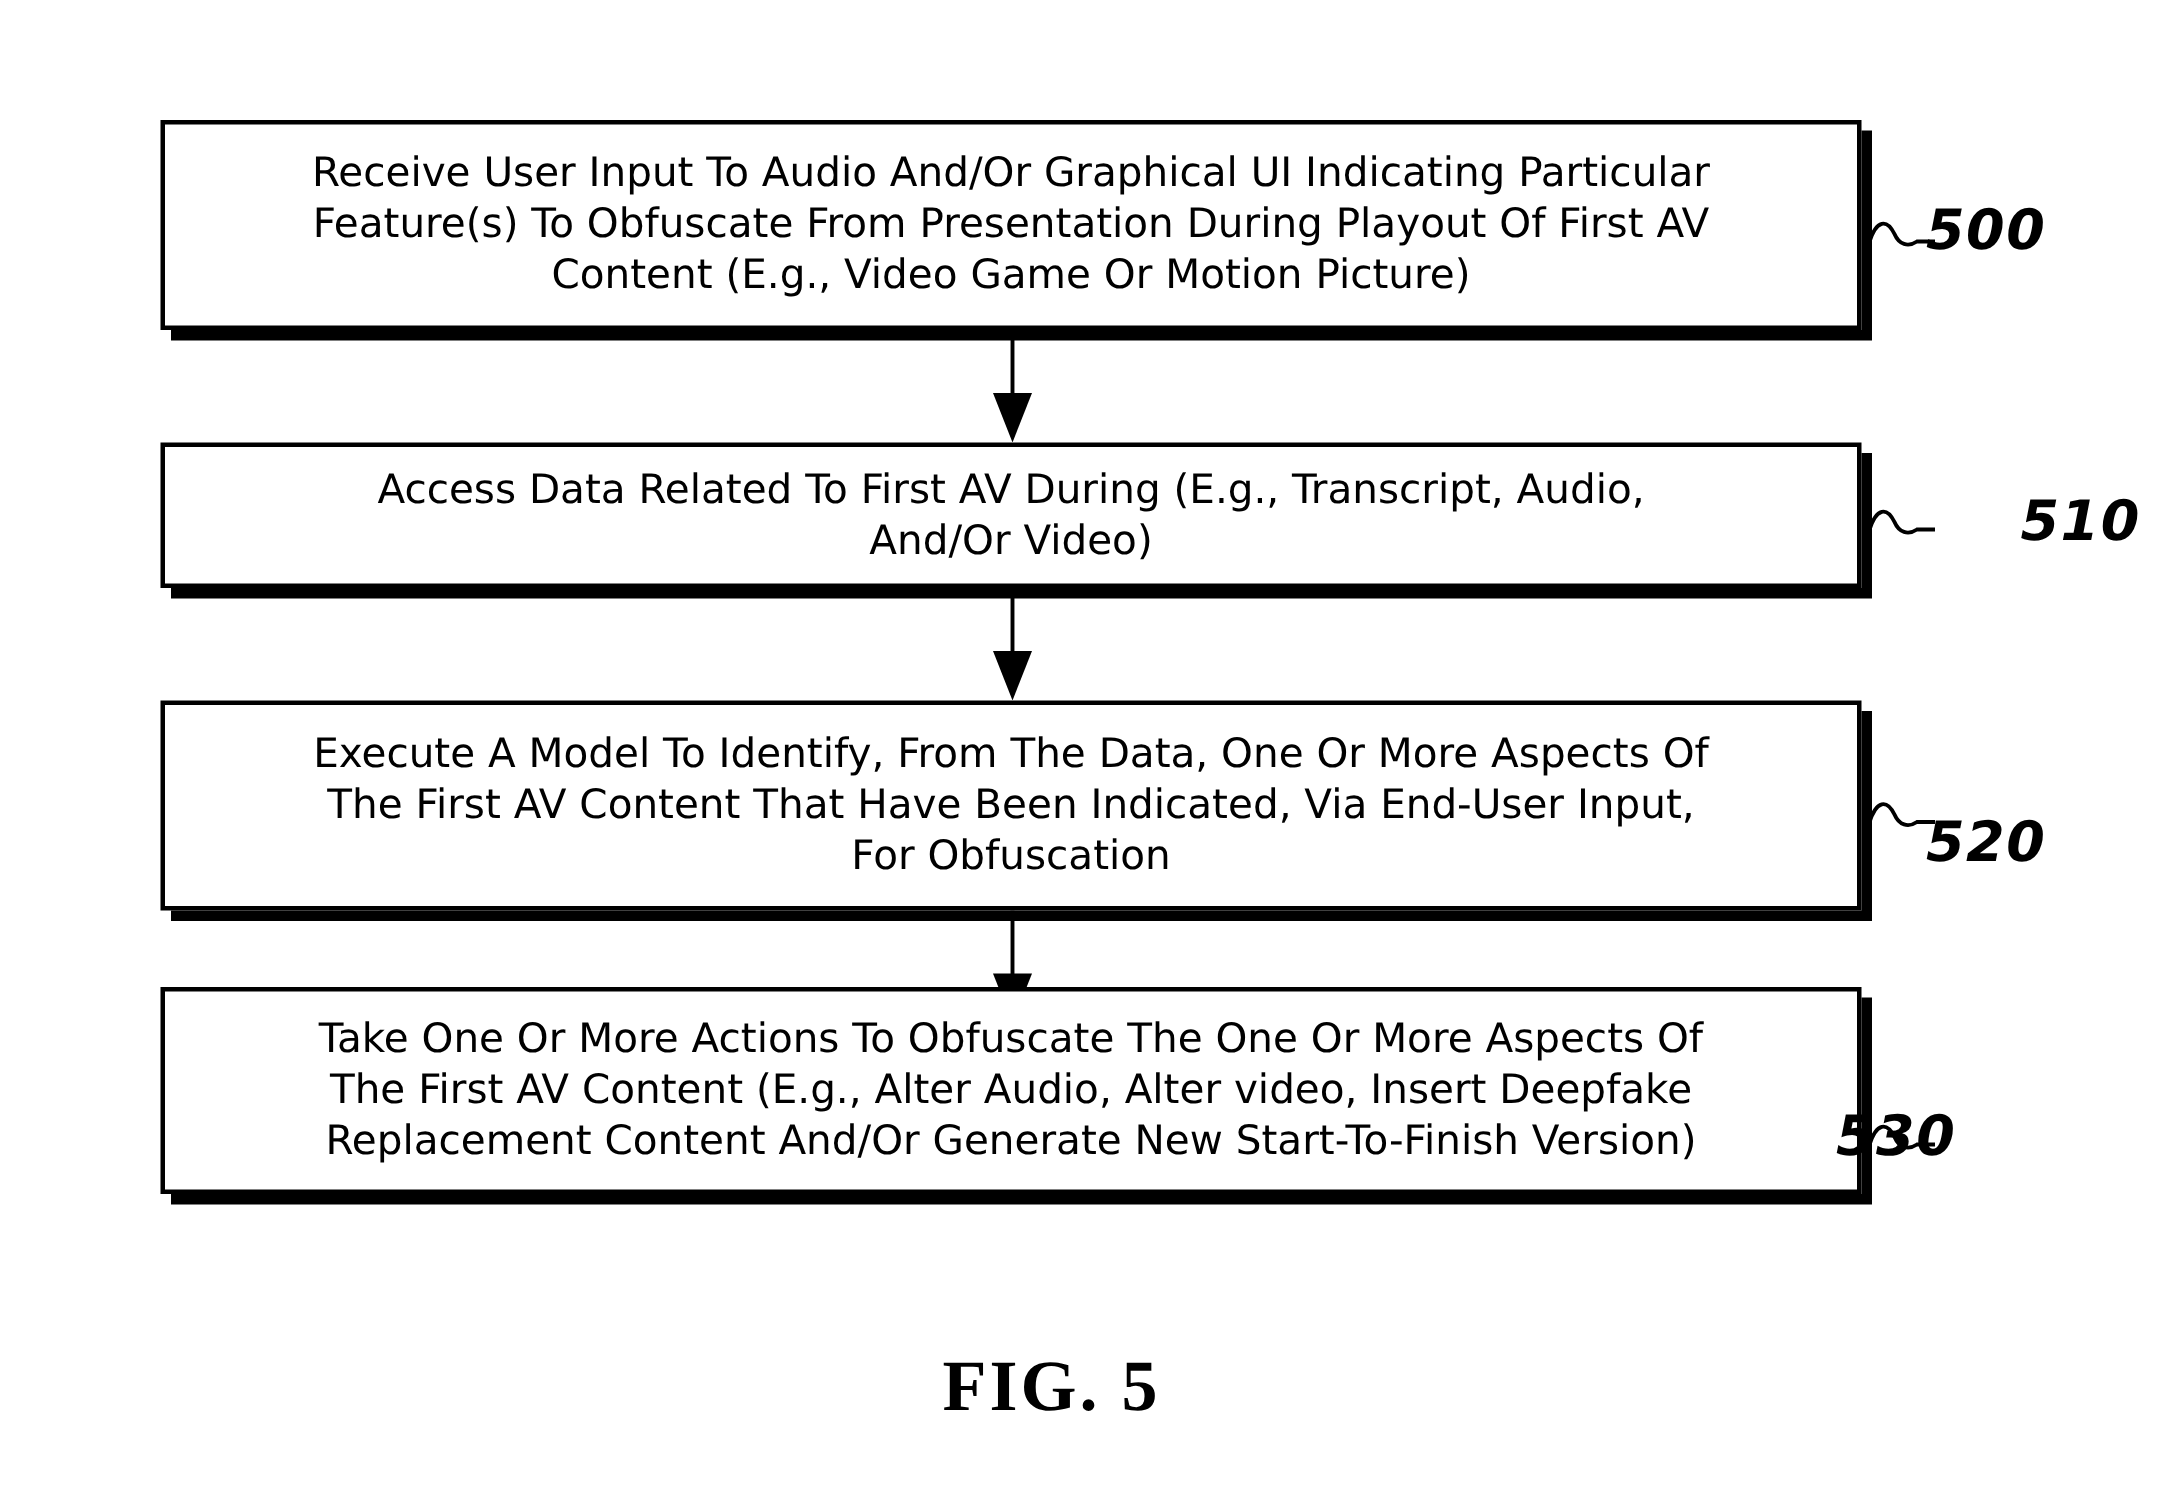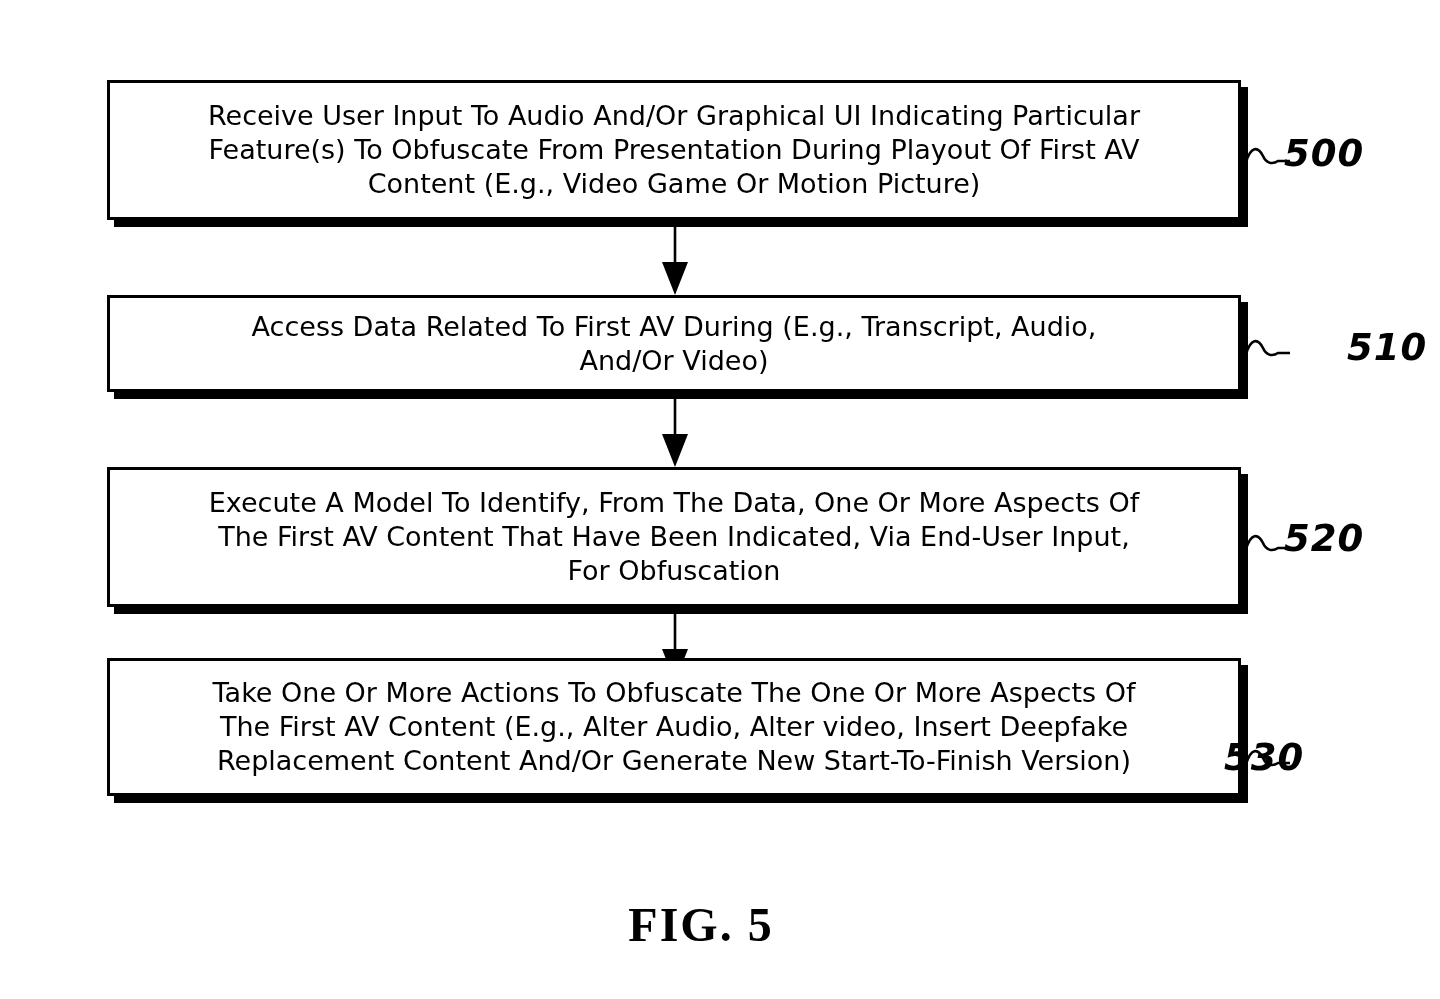--- a/index.html
+++ b/index.html
@@ -102,21 +102,21 @@
   </svg>
 
   <div class="flow-box" style="top:467px;height:140px;">
     <p class="box-text">Execute A Model To Identify, From The Data, One Or More Aspects Of
 The First AV Content That Have Been Indicated, Via End-User Input,
 For Obfuscation</p>
   </div>
   <svg class="lead-line" style="top:529px;left:1245px;" width="46" height="34" viewBox="0 0 46 34">
     <path d="M1,20 C6,4 13,4 18,14 C21,21 27,23 33,19 L45,19" fill="none" stroke="#000000" stroke-width="2.6"></path>
   </svg>
-  <div class="ref-num" style="top:519px;left:1284px;">520</div>
+  <div class="ref-num" style="top:542px;left:1284px;">520</div>
 
   <svg class="arrow" style="top:607px;" width="34" height="75" viewBox="0 0 34 75">
     <line x1="17" y1="0" x2="17" y2="45" stroke="#000000" stroke-width="2.6"></line>
     <polygon points="4,42 30,42 17,75" fill="#000000"></polygon>
   </svg>
 
   <div class="flow-box" style="top:658px;height:138px;">
     <p class="box-text">Take One Or More Actions To Obfuscate The One Or More Aspects Of
 The First AV Content (E.g., Alter Audio, Alter video, Insert Deepfake
 Replacement Content And/Or Generate New Start-To-Finish Version)</p>

